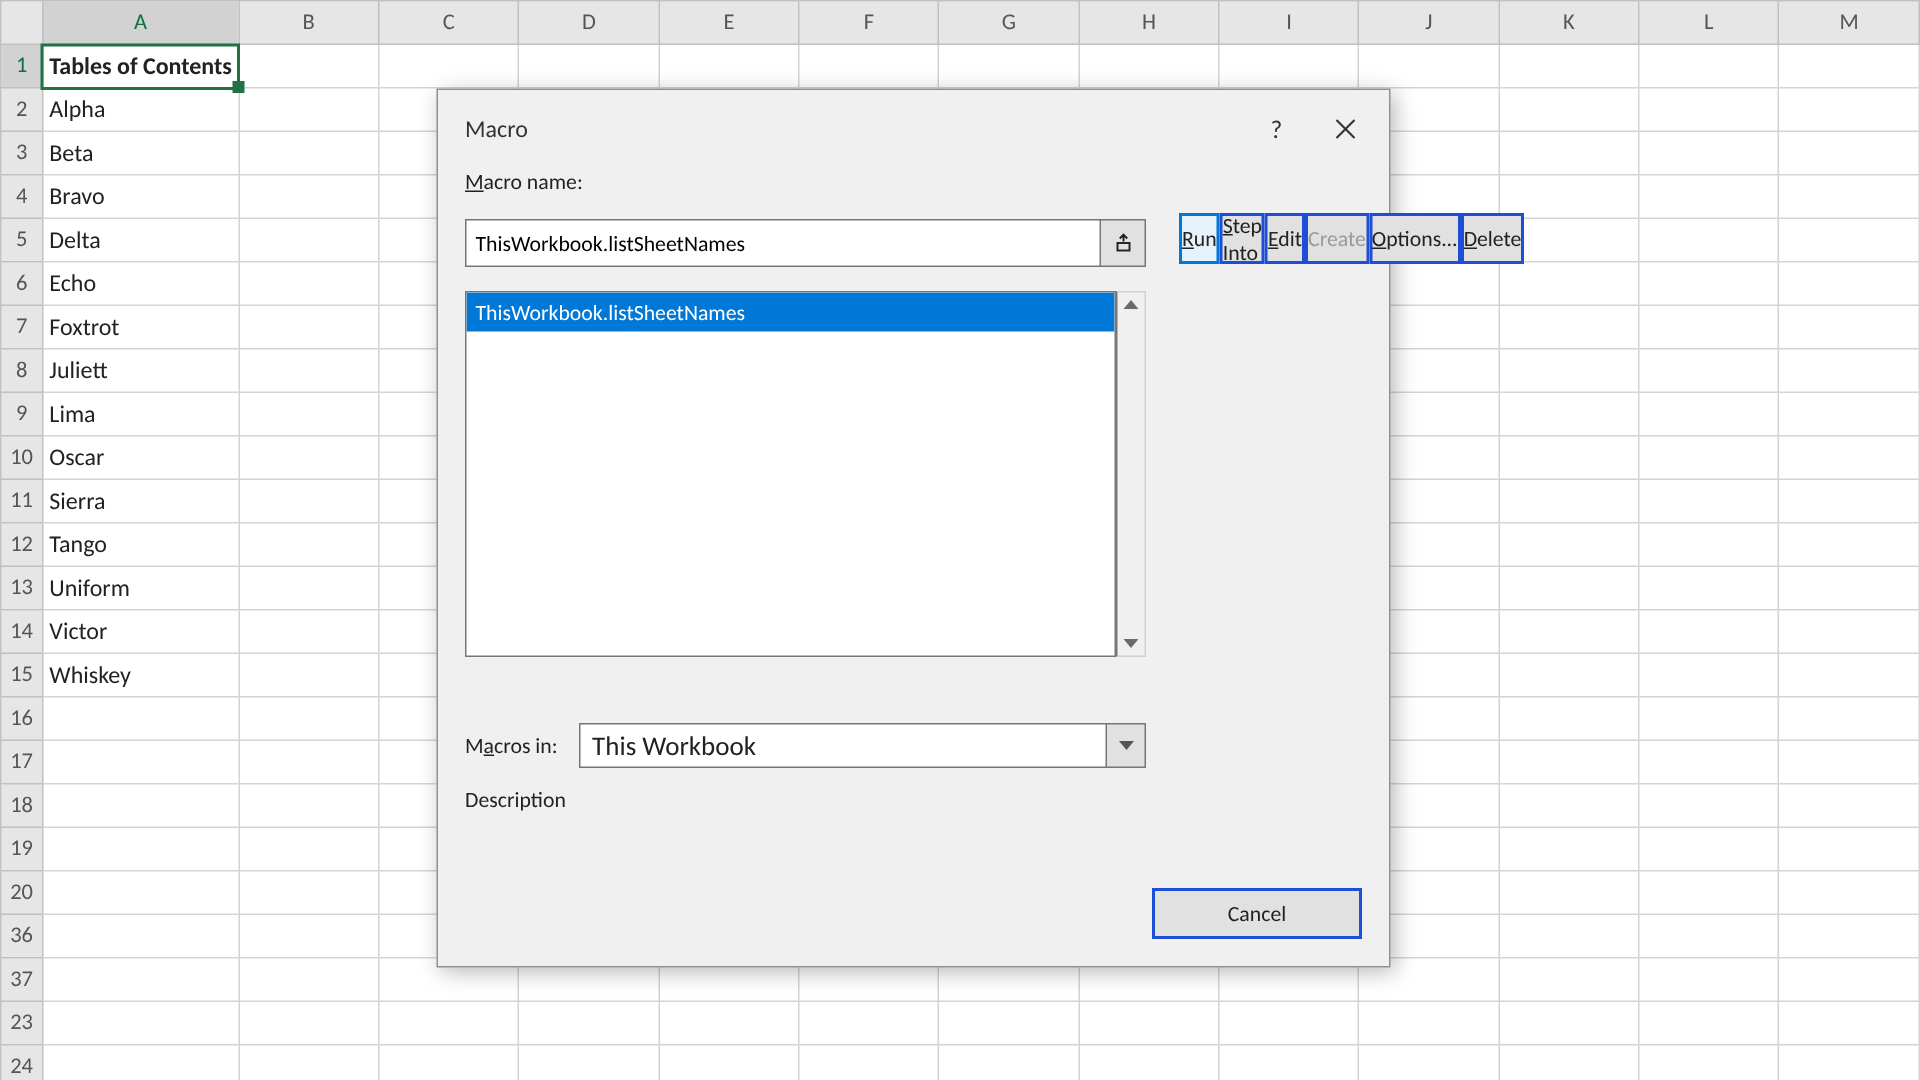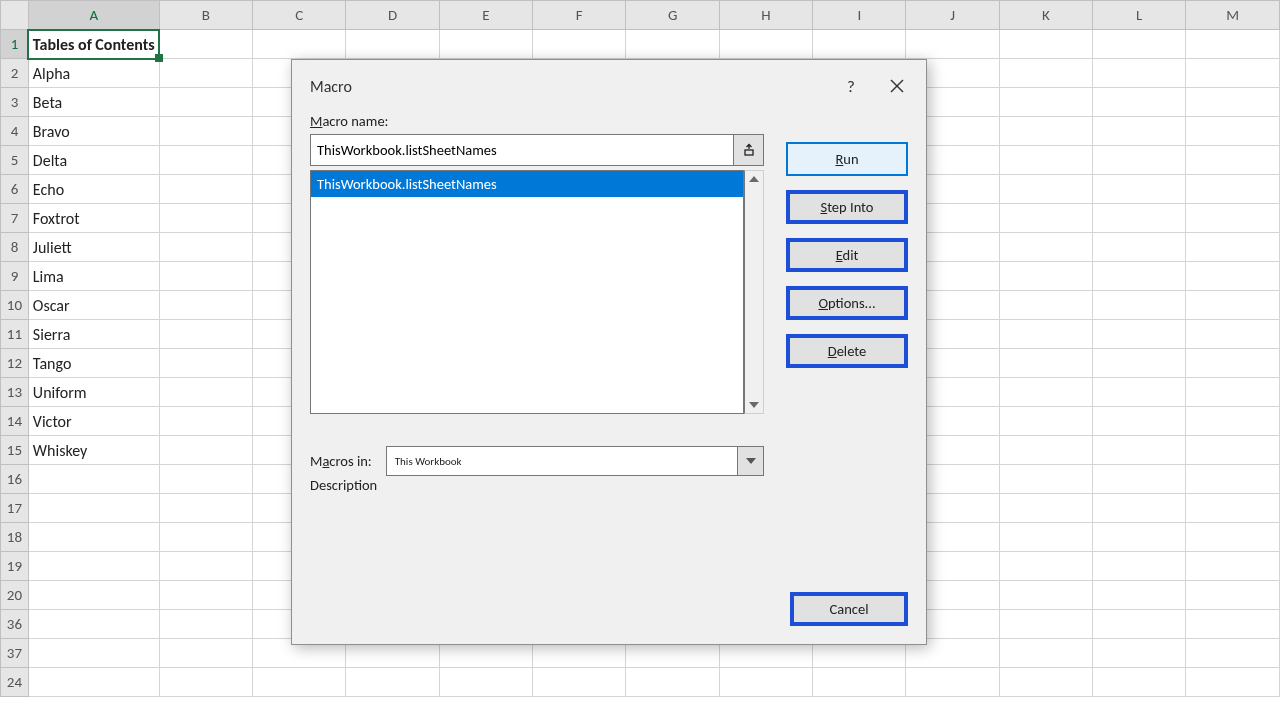--- a/index.html
+++ b/index.html
@@ -96,22 +96,22 @@
     cursor: default;
   }
   .dialog-titlebar .tb-btn svg { width: 14px; height:14px; }
 
   .dialog-body {
     flex: 1;
     display: flex;
     padding: 0 18px 14px 18px;
     gap: 22px;
   }
-  .dlg-left { flex: 1; display:flex; flex-direction:column; }
-  .dlg-right { width: 122px; display:flex; flex-direction:column; align-items:stretch; padding-top:30px;}
+  .dlg-left { flex: 1; display:flex; flex-direction:column;gap:12px; }
+  .dlg-right { width: 122px; display:flex; flex-direction:row; align-items:stretch; padding-top:30px;}
 
   .label { font-size: 14.5px; color:#222; margin-bottom:4px; }
   .label u { text-decoration: underline; }
 
   .name-row { display:flex; }
   .name-input {
     flex:1;
     height: 32px;
     border: 1px solid #767676;
     background:#fff;
@@ -166,51 +166,51 @@
     flex:1;
     display:flex;
     height:30px;
   }
   .select-text {
     flex:1;
     border:1px solid #767676;
     background:#fff;
     display:flex; align-items:center;
     padding:4px 8px;
-    font-size:11px;
+    font-size:18px;
   }
   .select-btn {
     width:26px;
     border:1px solid #767676;
     border-left:none;
     background:#e1e1e1;
     display:flex; align-items:center; justify-content:center;
   }
 
   .btn {
     height: 34px;
-    border: 4px solid #1d4ed8;
+    border: 2px solid #1d4ed8;
     background:#e1e1e1;
     font-size:14.5px;
     color:#222;
     margin-bottom: 14px;
     display:flex; align-items:center; justify-content:center;
   }
   .btn.default {
     border: 2px solid #0078d7;
     background:#e5f1fb;
   }
   .btn.disabled { color:#9a9a9a; }
   .btn u { text-decoration: underline; }
 
   .dialog-footer {
     display:flex; justify-content:flex-end;
     padding: 0 18px 18px 18px;
   }
-  .dialog-footer .btn { width:118px; margin:0; }
+  .dialog-footer .btn { width:140px; margin:0; }
 
 </style>
 </head>
 <body>
 
 <table class="sheet">
   <thead>
     <tr>
       <th class="corner"></th>
 
@@ -576,20 +576,36 @@
         <td></td>
         <td></td>
         <td></td>
         <td></td>
         <td></td>
         <td></td>
         <td></td>
         <td></td>
       </tr>
       <tr>
+        <td class="rowhdr">23</td>
+        <td class="colA-data"></td>
+        <td></td>
+        <td></td>
+        <td></td>
+        <td></td>
+        <td></td>
+        <td></td>
+        <td></td>
+        <td></td>
+        <td></td>
+        <td></td>
+        <td></td>
+        <td></td>
+      </tr>
+      <tr>
         <td class="rowhdr">24</td>
         <td class="colA-data"></td>
         <td></td>
         <td></td>
         <td></td>
         <td></td>
         <td></td>
         <td></td>
         <td></td>
         <td></td>
@@ -657,20 +673,23 @@
     <div class="dlg-right">
       <div class="btn default">
           <span><u>R</u>un</span>
         </div>
       <div class="btn">
           <span><u>S</u>tep Into</span>
         </div>
       <div class="btn">
           <span><u>E</u>dit</span>
         </div>
+      <div class="btn disabled">
+          <span>Create</span>
+        </div>
       <div class="btn">
           <span><u>O</u>ptions...</span>
         </div>
       <div class="btn">
           <span><u>D</u>elete</span>
         </div>
     </div>
   </div>
 
   <div class="dialog-footer">

